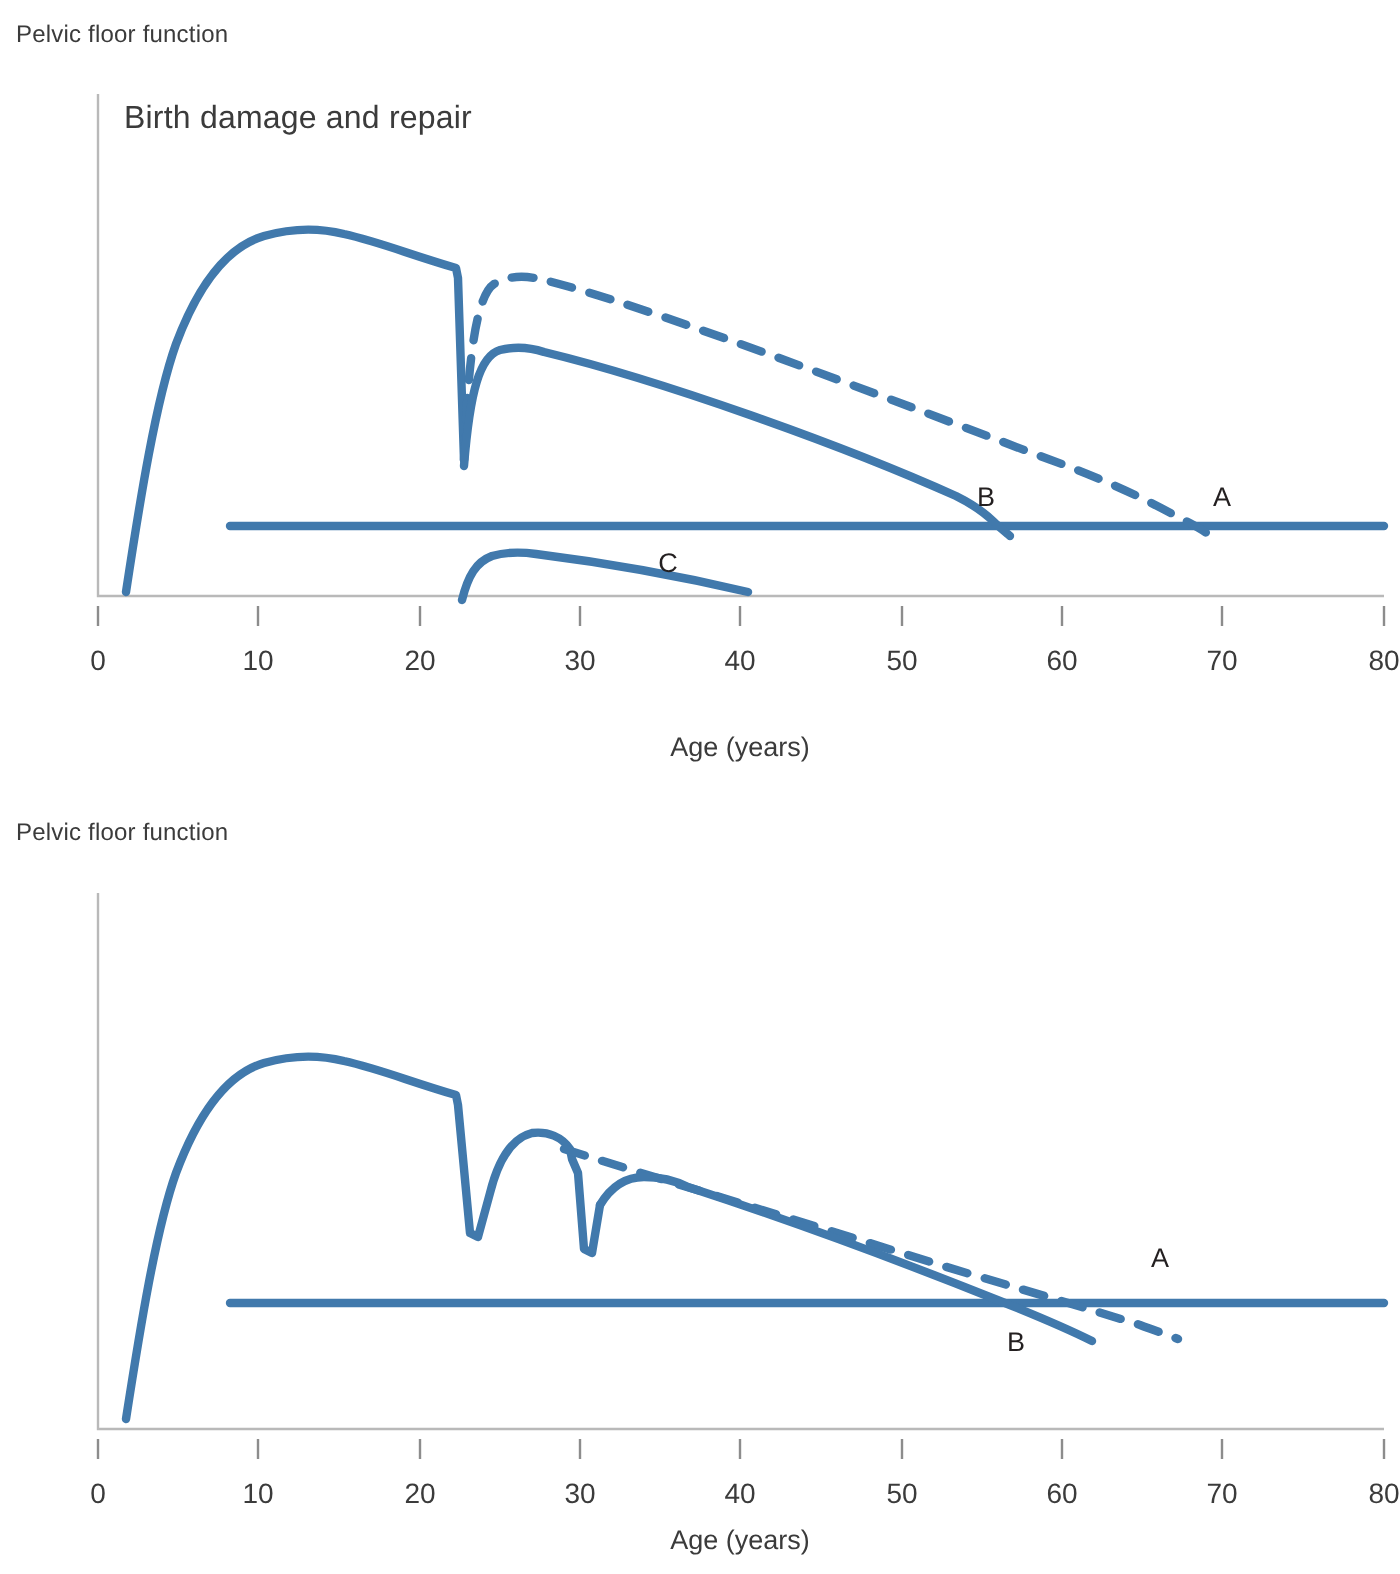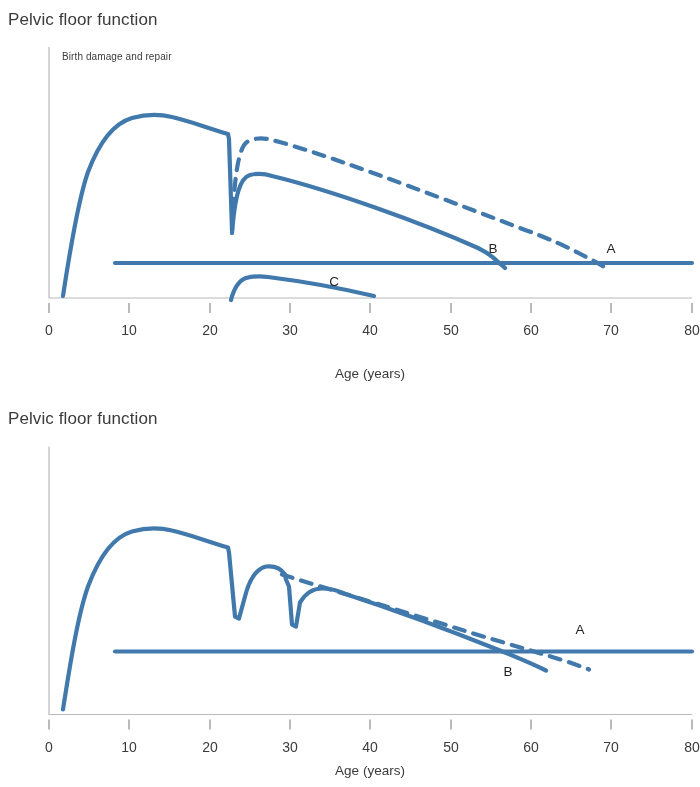--- a/index.html
+++ b/index.html
@@ -1,23 +1,23 @@
 <!DOCTYPE html>
 <html><head>
 <meta charset="utf-8">
 <style>
   html,body{margin:0;padding:0;background:#ffffff;}
   body{width:700px;height:787px;font-family:"Liberation Sans",sans-serif;color:#3b3b3b;overflow:hidden;}
   .figure{position:relative;width:700px;height:787px;}
   .panel{position:absolute;left:0;width:700px;}
   .panel-1{top:0;height:395px;}
   .panel-2{top:395px;height:392px;}
-  .ylabel{position:absolute;left:8px;top:10px;font-size:17px;color:#3b3b3b;letter-spacing:0.1px;white-space:nowrap;}
+  .ylabel{position:absolute;left:8px;top:10px;font-size:12px;color:#3b3b3b;letter-spacing:0.1px;white-space:nowrap;}
   .panel-2 .ylabel{top:14px;}
-  .subtitle{position:absolute;left:62px;top:51px;font-size:10px;color:#3b3b3b;letter-spacing:0.1px;white-space:nowrap;}
+  .subtitle{position:absolute;left:62px;top:51px;font-size:16px;color:#3b3b3b;letter-spacing:0.1px;white-space:nowrap;}
   .plot{position:absolute;left:0;top:0;width:700px;height:395px;}
   svg{display:block;}
   .axis-line{stroke:#b9b9b9;stroke-width:1.2;fill:none;}
   .tick{stroke:#8c8c8c;stroke-width:1.2;}
   .ticklabel{font-family:"Liberation Sans",sans-serif;font-size:14px;fill:#3b3b3b;text-anchor:middle;}
   .axistitle{font-family:"Liberation Sans",sans-serif;font-size:13.5px;fill:#3b3b3b;text-anchor:middle;}
   .curve{fill:none;stroke-linecap:round;stroke-linejoin:round;}
   .pointlabel{font-family:"Liberation Sans",sans-serif;font-size:13.5px;fill:#231f20;text-anchor:middle;}
 </style>
 </head>

